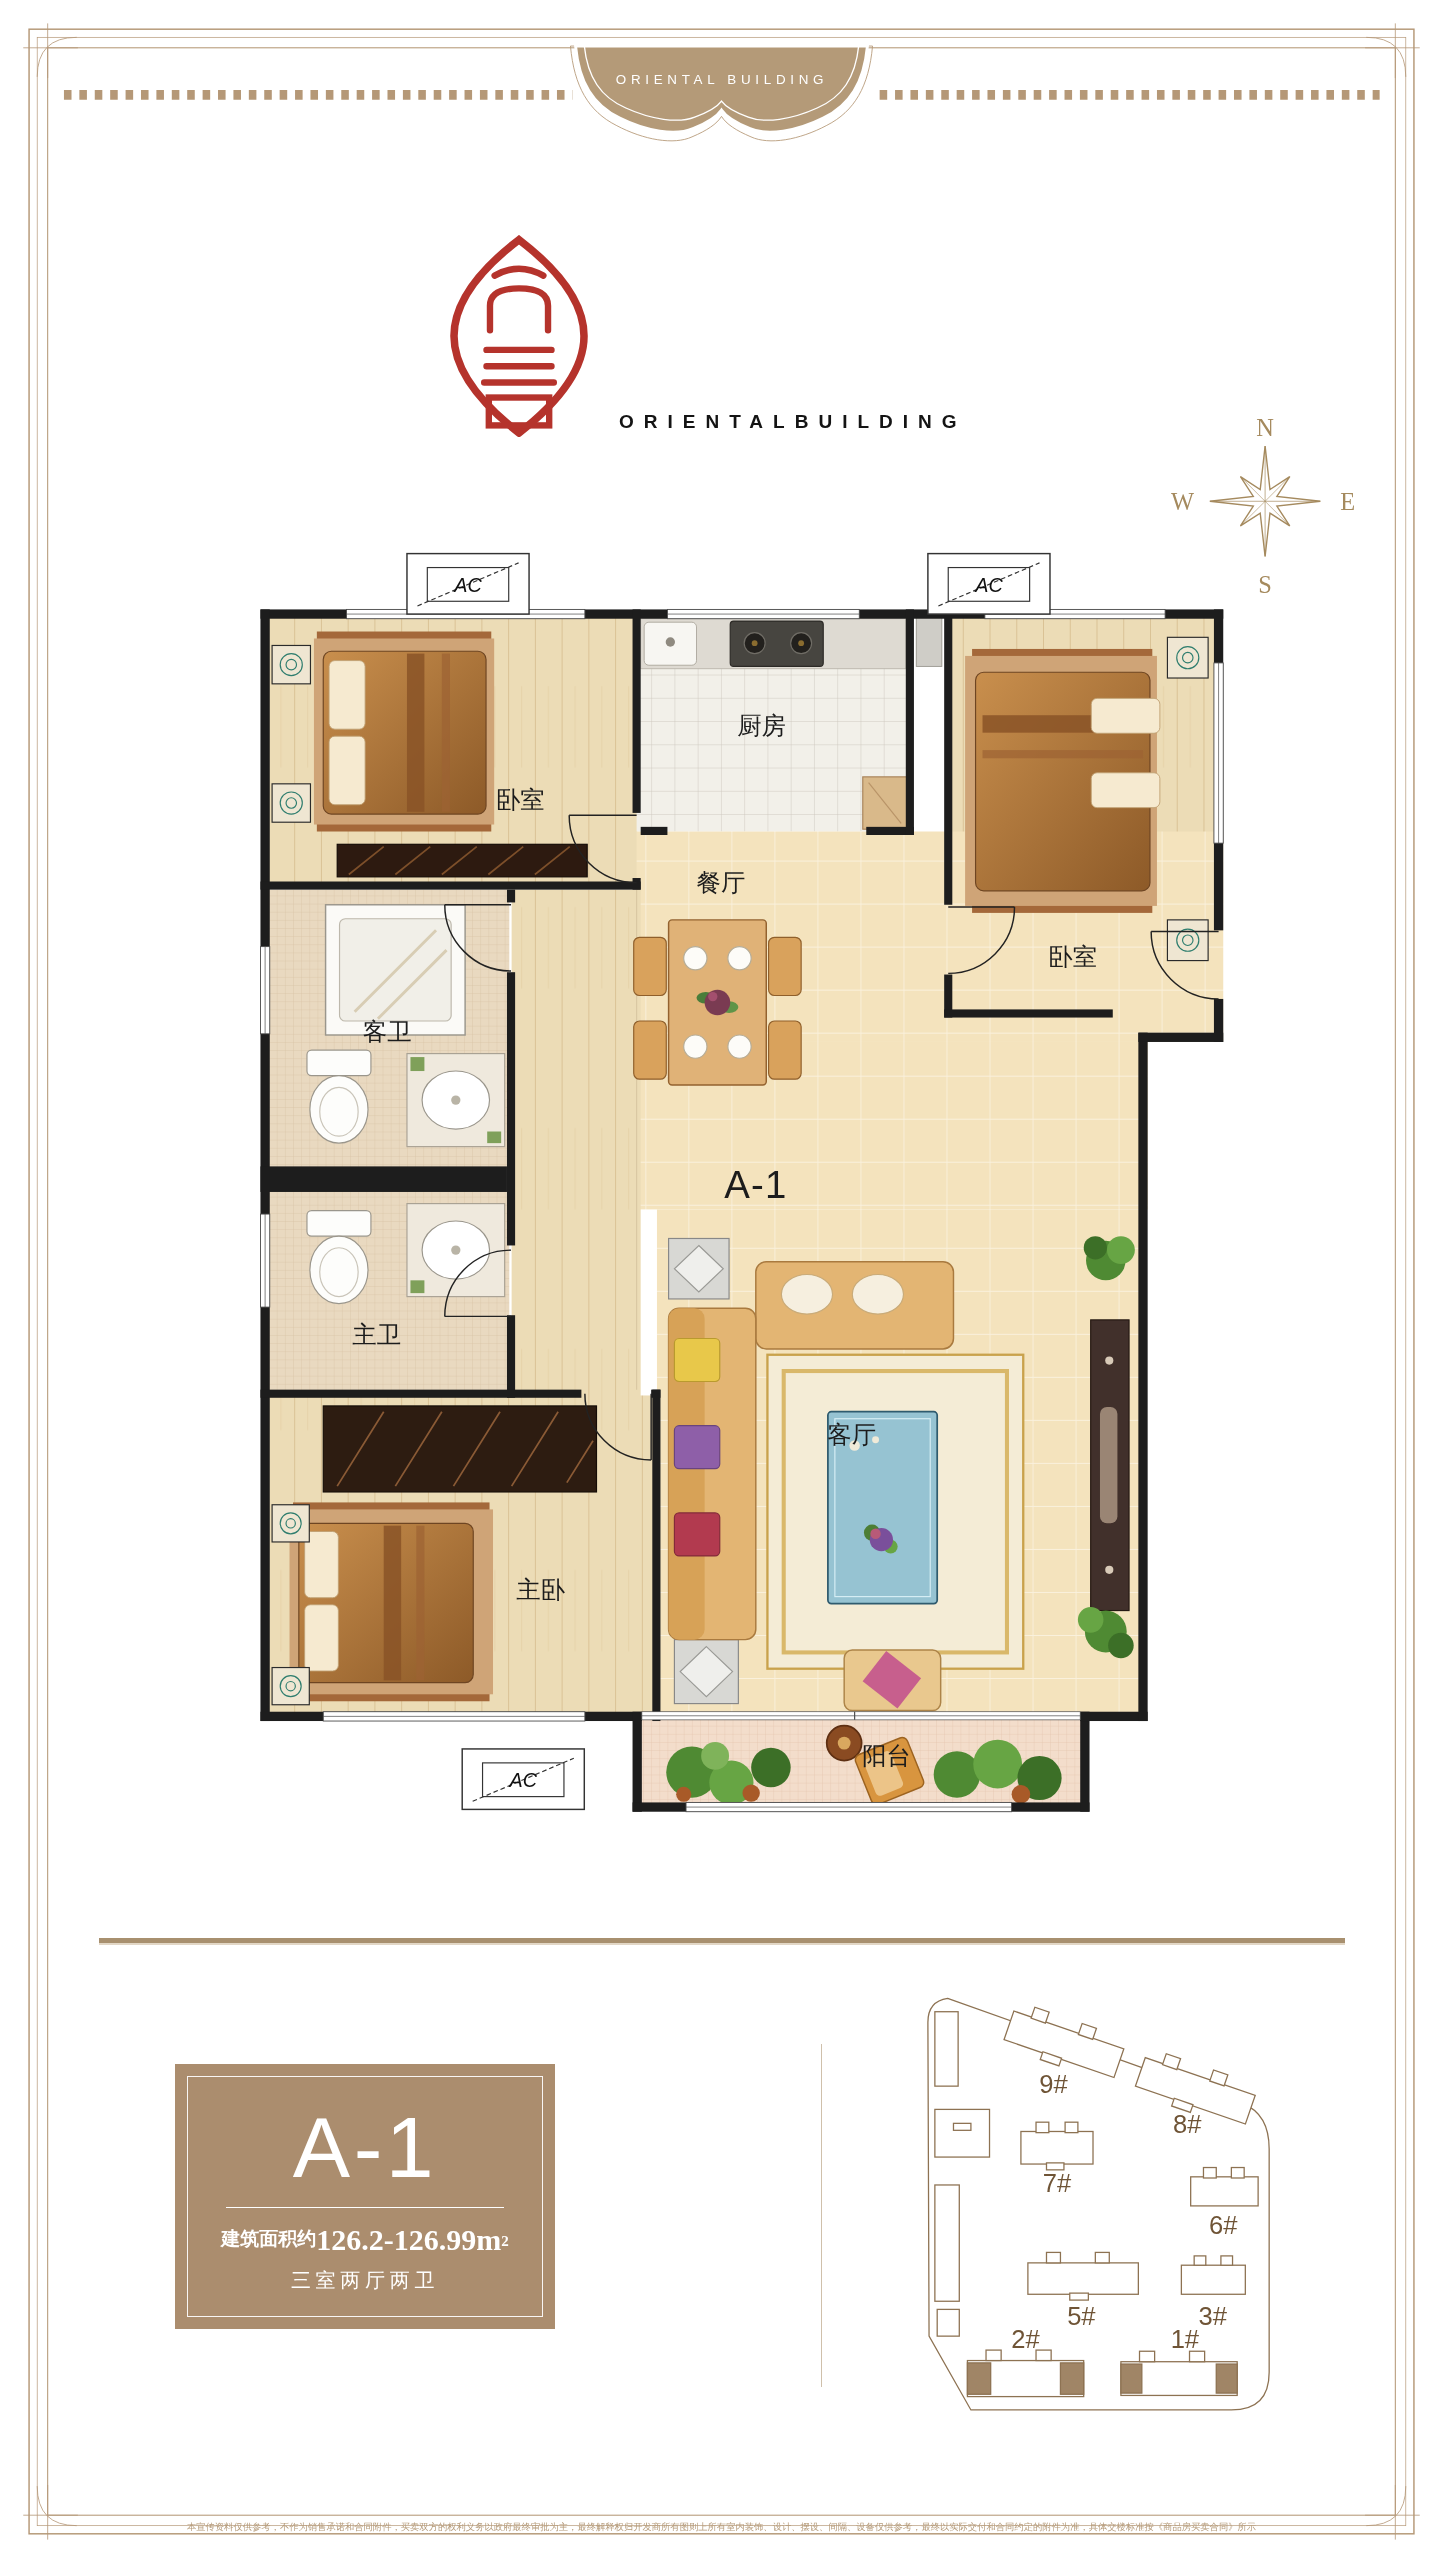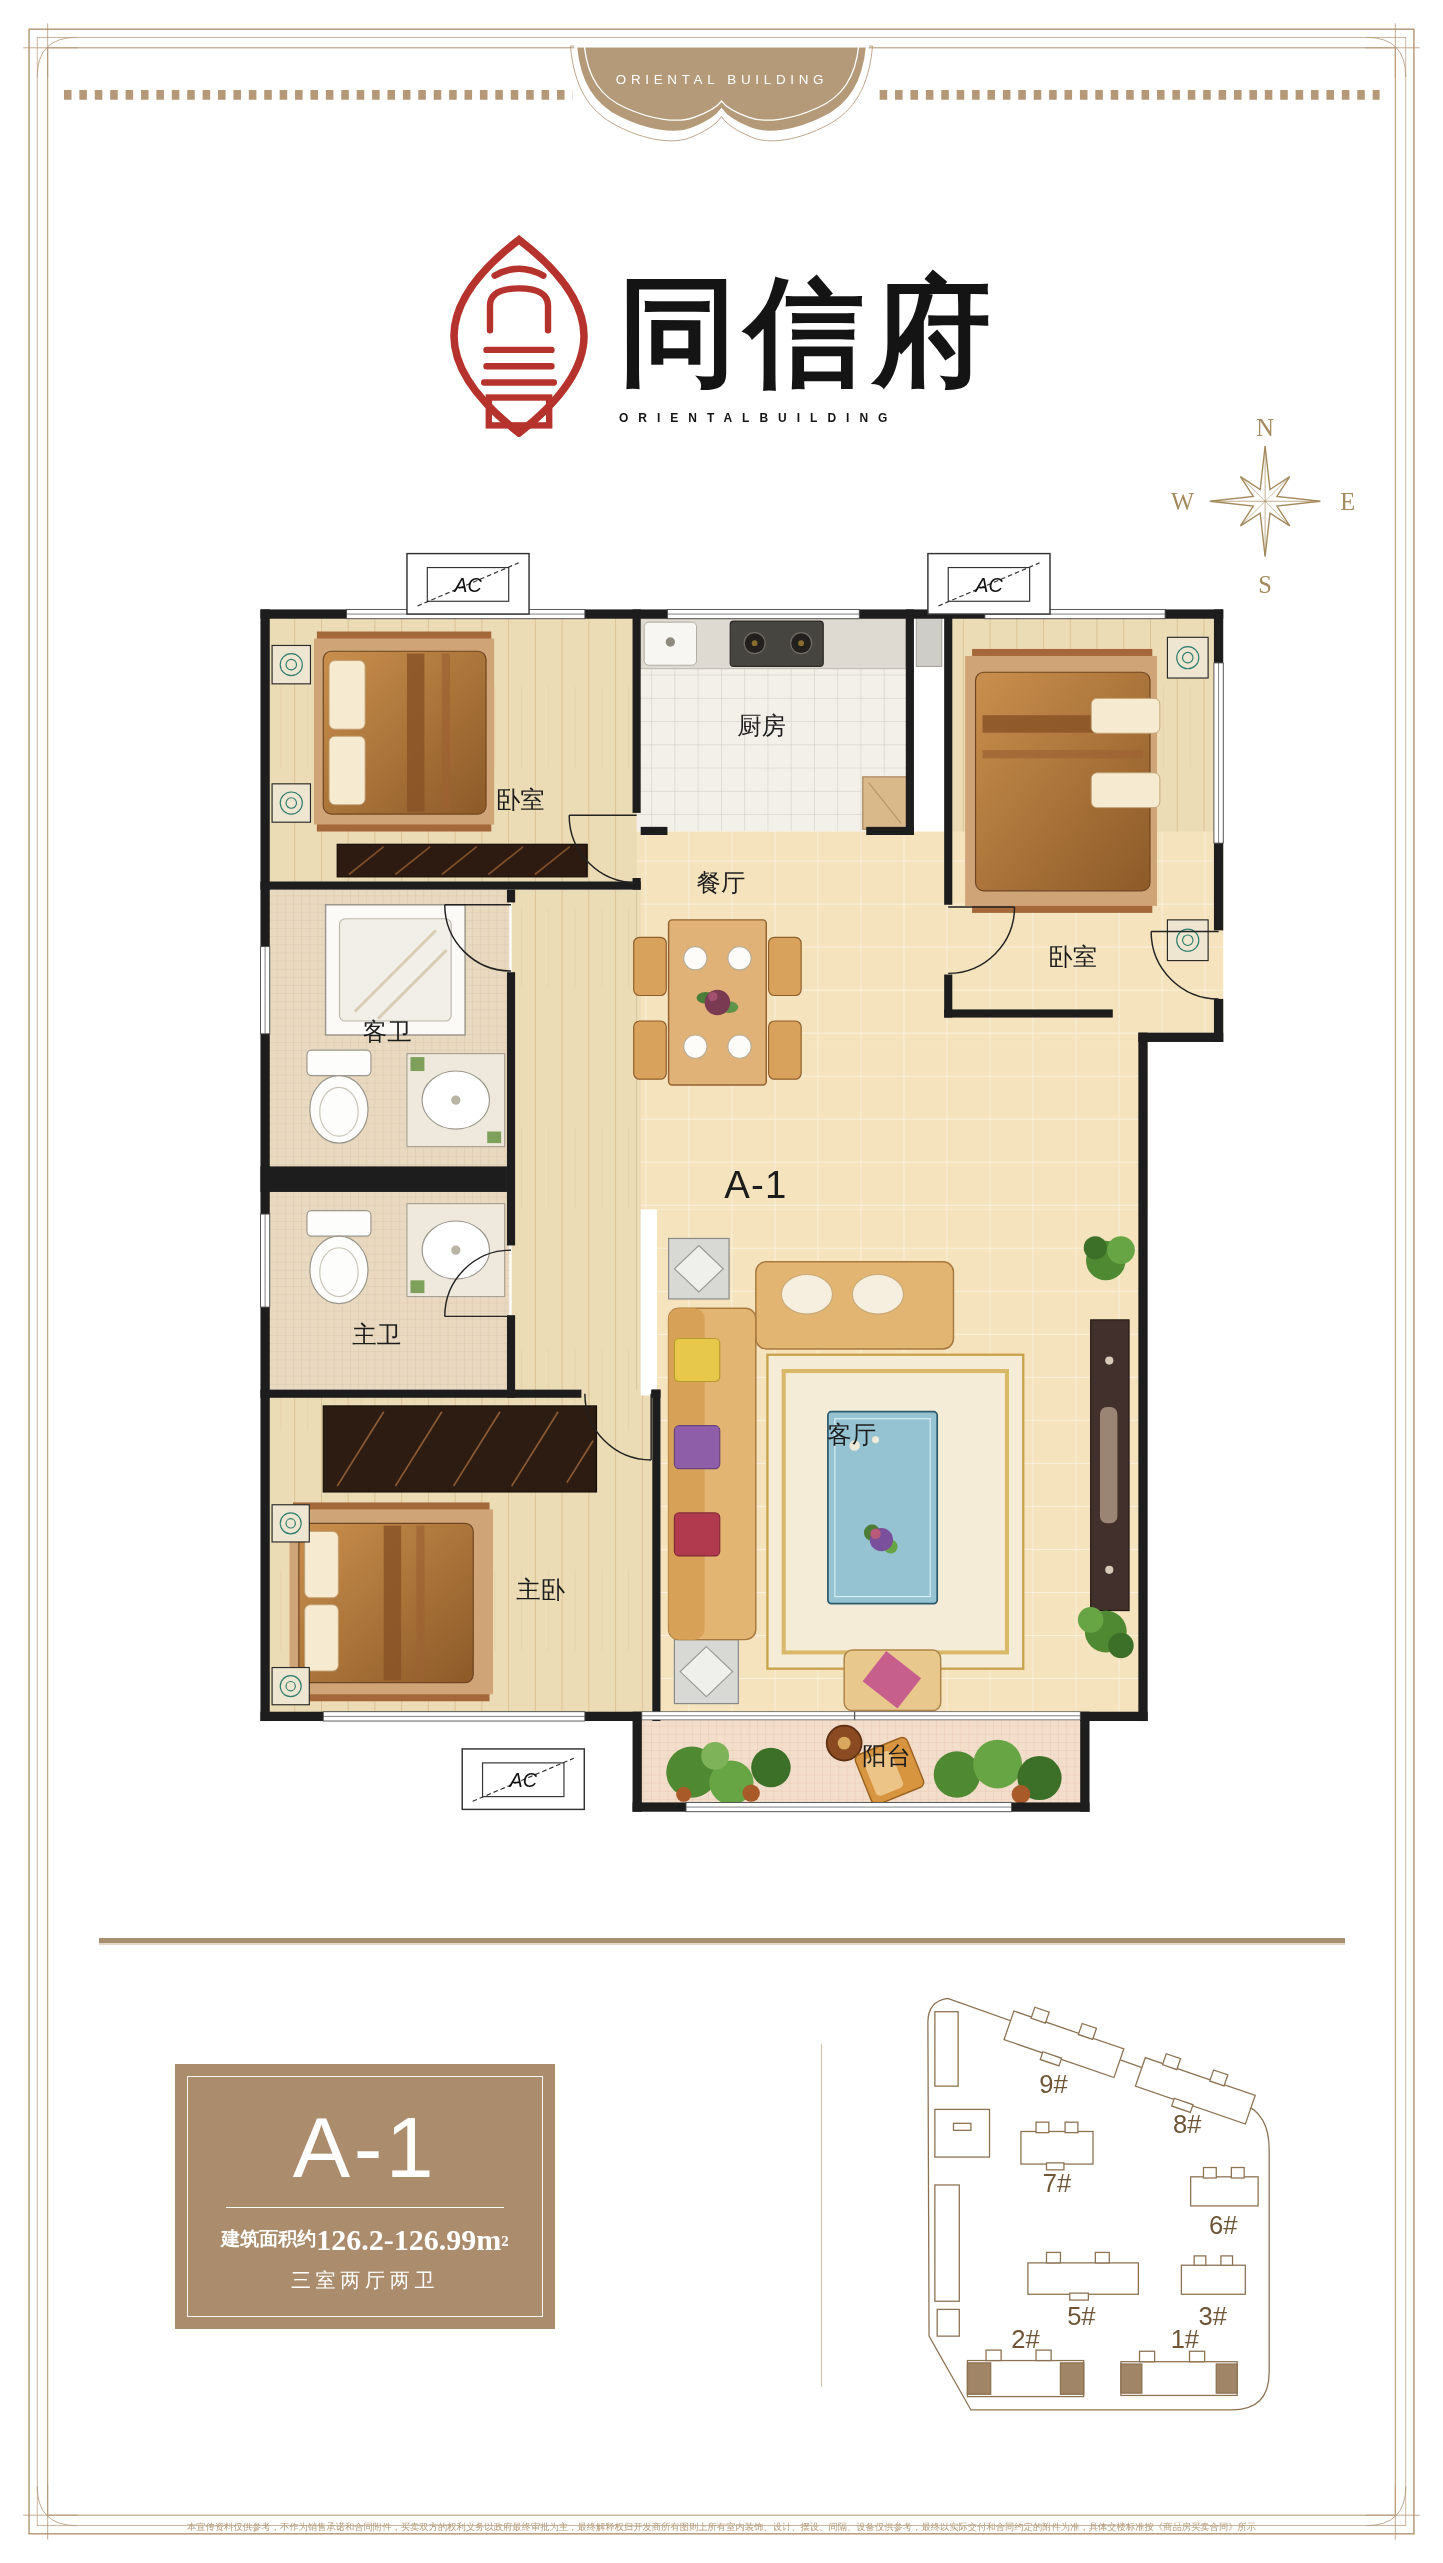--- a/index.html
+++ b/index.html
@@ -3,21 +3,21 @@
 <meta charset="utf-8">
 <style>
   html,body{margin:0;padding:0;background:#fff;}
   .page{position:relative;width:1443px;height:2563px;background:#fff;overflow:hidden;
         font-family:"Liberation Sans","DejaVu Sans",sans-serif;}
   .abs{position:absolute;}
   .banner-text{left:562px;top:72px;width:320px;text-align:center;color:#fff;
     font-size:13.4px;letter-spacing:4.7px;font-weight:500;}
   .logo-cn{left:618px;top:262px;font-size:119px;line-height:1.18;letter-spacing:8.1px;
     color:#141414;font-weight:700;}
-  .logo-en{left:619px;top:411px;font-size:12px;letter-spacing:10px;font-weight:600;color:#141414;}
+  .logo-en{left:619px;top:411px;font-size:19px;letter-spacing:10px;font-weight:600;color:#141414;}
   .divider{left:99px;top:1938px;width:1246px;height:5.2px;background:#a8906f;}
   .divider-light{left:99px;top:1943px;width:1246px;height:2.3px;background:#e2d7c6;}
   .vsep{left:821px;top:2044px;width:1.2px;height:343px;background:#cfc0ab;}
   .info-box{left:175px;top:2064px;width:380px;height:265px;background:#ab8d6e;}
   .info-inner{position:absolute;left:11.6px;top:11.6px;right:11.6px;bottom:11.6px;
     border:1.2px solid rgba(255,255,255,.92);}
   .info-unit{margin-top:27px;text-align:center;color:#fff;font-size:86px;font-weight:100;
     letter-spacing:3.5px;line-height:1;}
   .info-line{width:278px;border-top:1.2px solid #fff;margin:17.4px auto 15px auto;}
   .info-area{text-align:center;color:#fff;}
@@ -467,21 +467,20 @@
 <svg class="abs" style="left:449px;top:235px" width="140" height="202" viewBox="0 0 240 348">
   <g stroke="#b5332c" fill="none" stroke-linecap="round">
     <path d="M 120 8 Q 232 94 232 174 Q 232 254 120 341 Q 8 254 8 174 Q 8 94 120 8 Z" stroke-width="13"></path>
     <path d="M 78 70 Q 120 46 162 70" stroke-width="11"></path>
     <path d="M 70 164 L 70 122 Q 70 92 120 92 Q 170 92 170 122 L 170 164" stroke-width="11"></path>
     <path d="M 64 198 H 176 M 64 226 H 176 M 60 254 H 180" stroke-width="11"></path>
     <rect x="68" y="280" width="104" height="48" stroke-width="11"></rect>
   </g>
 </svg>
 
-<div class="abs logo-cn">同信府</div>
 <div class="abs logo-en">ORIENTALBUILDING</div>
 
 <div class="abs divider"></div>
 <div class="abs divider-light"></div>
 <div class="abs vsep"></div>
 
 <div class="abs info-box">
   <div class="info-inner">
     <div class="info-unit">A-1</div>
     <div class="info-line"></div>

